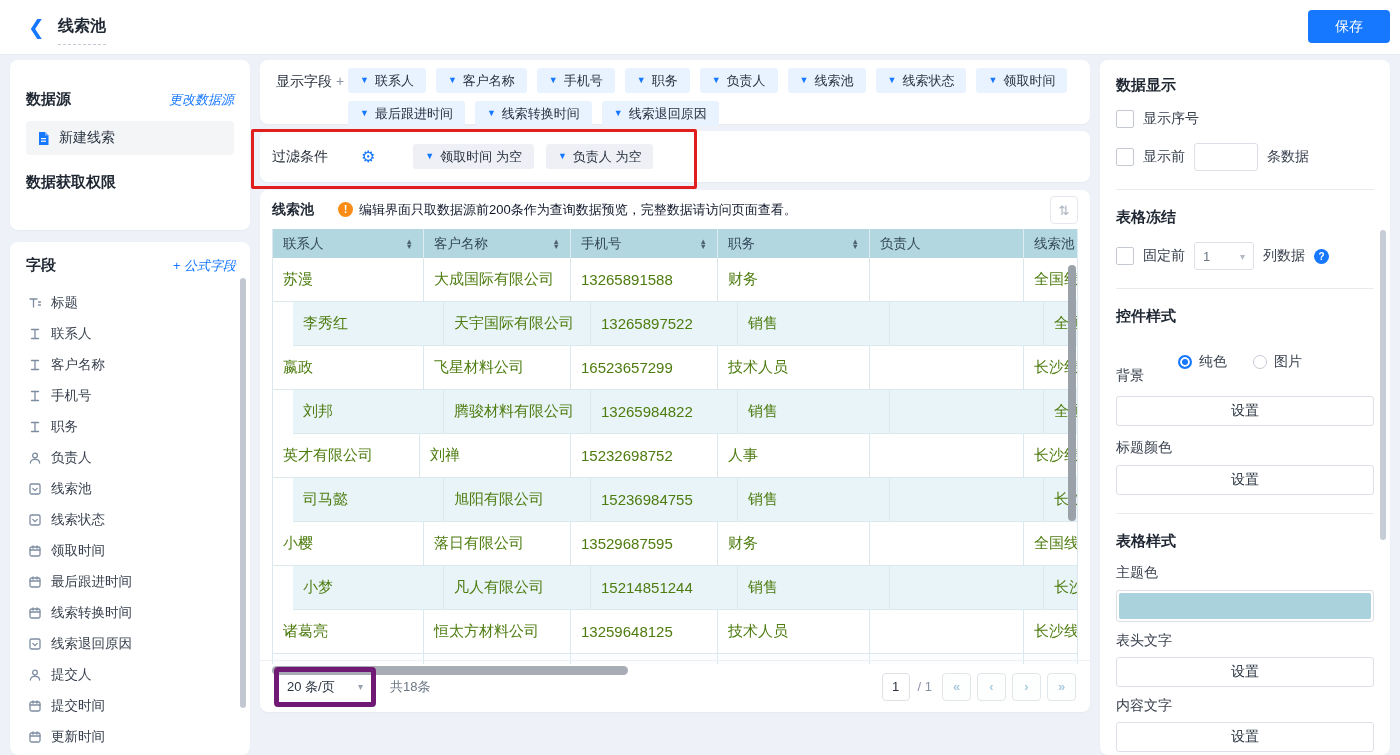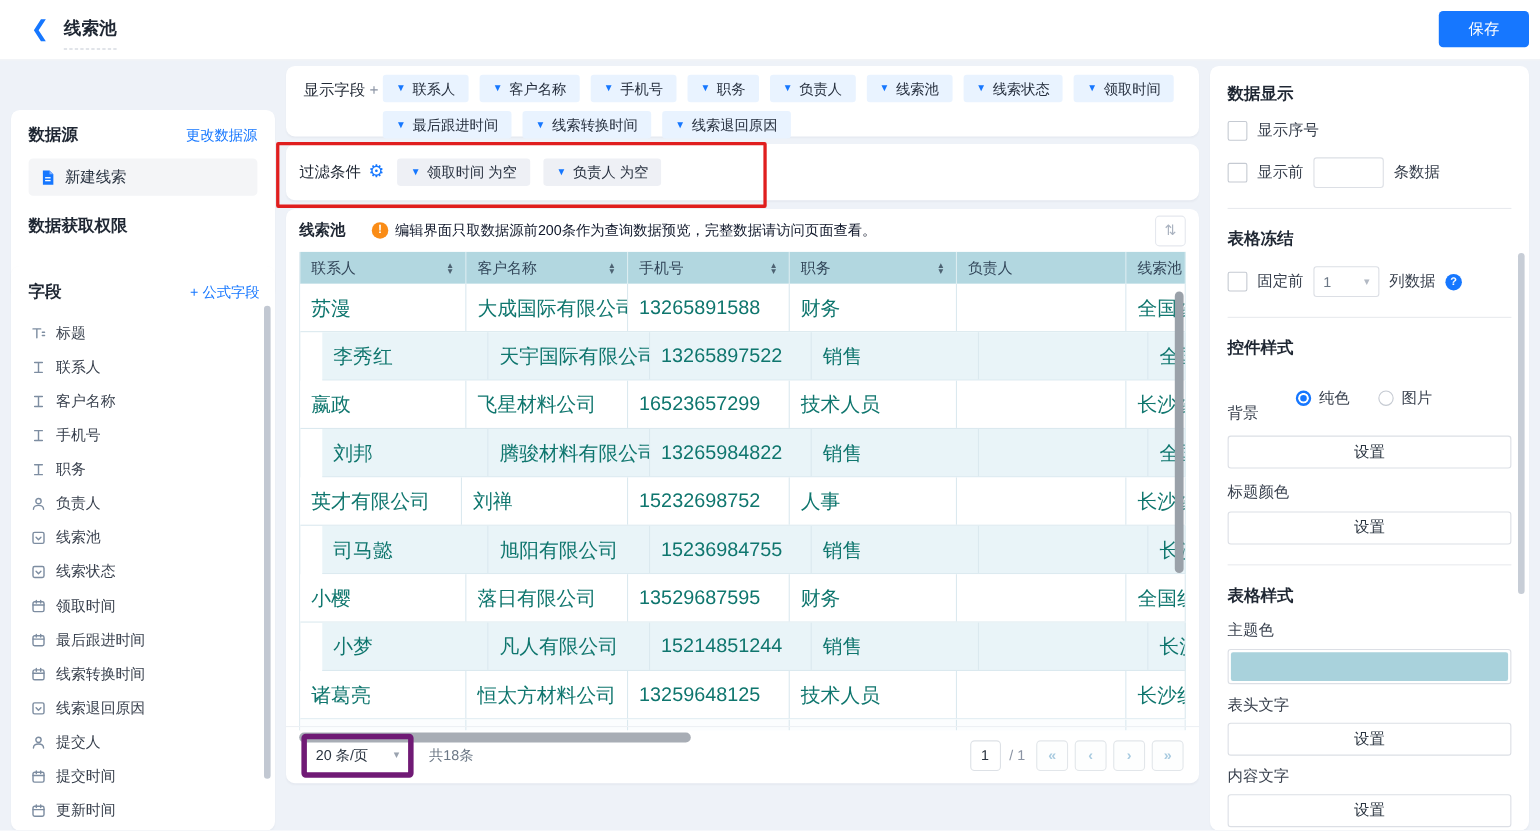--- a/index.html
+++ b/index.html
@@ -6,62 +6,62 @@
   .stage{position:relative;width:1400px;height:755px;background:#eef2f8;overflow:hidden;
          font-family:"Liberation Sans","DejaVu Sans",sans-serif;color:#1f2733;}
   
   .topbar{position:absolute;left:0;top:0;width:1400px;height:55px;background:#fff;border-bottom:1px solid #e9edf2;box-sizing:border-box;}
   .back{position:absolute;left:28px;top:14px;font-size:20px;font-weight:bold;color:#1677ff;cursor:pointer;line-height:26px;}
   .page-title{position:absolute;left:58px;top:16px;font-size:16px;font-weight:bold;color:#1f2733;border-bottom:1px dashed #c3cad4;padding-bottom:7px;}
   .save-btn{position:absolute;right:10px;top:10px;width:82px;height:33px;background:#1677ff;color:#fff;border:none;border-radius:4px;font-size:14px;cursor:pointer;font-family:inherit;}
   
   .card{position:absolute;background:#fff;border-radius:8px;box-sizing:border-box;box-shadow:0 1px 2px rgba(31,35,41,.04);}
   
-  .card-ds{left:10px;top:60px;width:240px;height:170px;padding:13px 16px;margin-top:40px;}
+  .card-ds{left:10px;top:60px;width:240px;height:170px;padding:30px 16px;}
   .sec-head{display:flex;justify-content:space-between;align-items:baseline;}
   .sec-title{font-size:15px;font-weight:bold;color:#1f2733;}
-  .blue-link{font-size:13px;color:#1677ff;cursor:pointer;text-decoration:none;}
+  .blue-link{font-size:13px;color:#1677ff;cursor:pointer;text-decoration:none;font-style:italic;}
   .ds-item{margin-top:12px;height:34px;background:#f4f5f7;border-radius:4px;display:flex;align-items:center;gap:8px;padding:0 10px;font-size:14px;color:#2a3442;}
   .perm-title{margin-top:18px;font-size:15px;font-weight:bold;}
   .perm-btn{margin-top:12px;width:100%;height:34px;background:#1677ff;color:#fff;border:none;border-radius:4px;font-size:14px;cursor:pointer;font-family:inherit;}
   .card-fields{left:10px;top:242px;width:240px;height:513px;padding:14px 14px 0 16px;overflow:hidden;}
   .fields-list{margin-top:12px;}
   .field-item{height:31px;display:flex;align-items:center;gap:9px;font-size:13.5px;color:#39414e;cursor:pointer;padding-left:2px;}
   .field-item svg{flex:0 0 auto;}
   .vscroll{position:absolute;border-radius:3px;}
   
   .card-display{left:260px;top:60px;width:830px;height:64px;padding:8px 12px;display:flex;}
   .df-label{flex:0 0 76px;padding-top:5px;font-size:14px;color:#1f2733;text-align:center;}
   .df-plus{color:#8a93a3;margin-left:4px;cursor:pointer;}
   .chips-wrap{flex:1;max-width:748px;display:flex;flex-wrap:wrap;gap:8px 10px;align-content:flex-start;}
   .chip{height:25px;display:flex;align-items:center;padding:0 12px;border-radius:3px;font-size:13px;color:#27303f;cursor:pointer;white-space:nowrap;}
   .chip-blue{background:#e9f3ff;}
   .chip-gray{background:#eef0f5;}
   .caret{font-size:9px;color:#1677ff;margin-right:6px;line-height:1;}
-  .card-filter{left:260px;top:131px;width:830px;height:51px;padding:0 12px;display:flex;align-items:center;}
+  .card-filter{left:260px;top:131px;width:830px;height:51px;padding:0 12px;display:flex;align-items:center;gap:26px;}
   .filter-label{font-size:14px;color:#1f2733;}
   .gear{color:#1677ff;font-size:16px;margin:0 12px 0 7px;cursor:pointer;line-height:1;}
   .filter-chips{display:flex;gap:12px;}
   .annotation-box{position:absolute;left:251px;top:129px;width:440px;height:54px;border:3px solid #e01e1e;border-radius:2px;pointer-events:none;z-index:40;}
   
   .card-table{left:260px;top:190px;width:830px;height:522px;padding:0;overflow:hidden;}
   .tbl-title-row{height:33px;display:flex;align-items:center;gap:10px;padding:6px 12px 0 12px;box-sizing:border-box;position:relative;}
   .tbl-title{font-size:14px;font-weight:bold;color:#1f2733;}
   .warn{display:flex;align-items:center;gap:6px;margin-left:14px;}
   .warn-ico{width:15px;height:15px;border-radius:50%;background:#fa8c16;color:#fff;font-size:11px;font-weight:bold;display:flex;align-items:center;justify-content:center;line-height:1;}
   .warn-text{font-size:13px;color:#0f172a;}
   .sort-order-btn{position:absolute;right:12px;top:6px;width:26px;height:26px;border:1px solid #e5e8ee;border-radius:4px;background:#fff;color:#aab3c0;font-size:13px;display:flex;align-items:center;justify-content:center;cursor:pointer;}
   .grid{margin:6px 12px 0 12px;position:relative;border-left:1px solid #dbe9ef;}
   .thead{display:flex;height:29px;background:#b2d7e0;}
   .th{display:flex;align-items:center;justify-content:space-between;padding:0 10px;font-size:13.5px;color:#33475a;box-sizing:border-box;border-right:1px solid rgba(255,255,255,.55);overflow:hidden;white-space:nowrap;cursor:pointer;}
   .sortcarets{display:flex;flex-direction:column;line-height:5px;font-size:7.5px;color:#4d6272;margin-left:4px;}
   .tr{display:flex;height:43px;border-bottom:1px solid #dbe9ef;background:#fff;}
   .tr.alt{background:#e9f4f8;margin-left:20px;}
   .tr.partial{height:10px;overflow:hidden;border-bottom:none;background:#fbfdfe;}
-  .td{display:flex;align-items:center;padding:0 10px;font-size:18px;color:#0f766e;box-sizing:border-box;border-right:1px solid #dbe9ef;overflow:hidden;white-space:nowrap;}
+  .td{display:flex;align-items:center;padding:0 10px;font-size:15px;color:#4d7c0f;box-sizing:border-box;border-right:1px solid #dbe9ef;overflow:hidden;white-space:nowrap;}
   .c1{width:151px;}.c2{width:147px;}.c3{width:147px;}.c4{width:152px;}.c5{width:154px;}.c6{flex:1;}
   .tbl-vscroll{position:absolute;right:2px;top:36px;width:8px;height:256px;background:#9aa1a9;border-radius:4px;cursor:grab;}
   .hscroll-track{margin:2px 12px 0 12px;height:10px;position:relative;}
   .hscroll-thumb{position:absolute;left:0;top:0;width:356px;height:9px;background:#a8adb5;border-radius:5px;cursor:grab;}
   .pag-row{position:absolute;left:0;right:0;bottom:0;height:52px;border-top:1px solid #edf0f4;display:flex;align-items:center;padding:0 14px;box-sizing:border-box;}
   .psize{width:76px;height:30px;border:5px solid #701a75;border-radius:4px;display:flex;align-items:center;justify-content:space-between;padding:0 8px;font-size:13px;color:#2a3440;cursor:pointer;box-sizing:content-box;}
   .psize .chev{color:#9aa3af;font-size:10px;}
   .ptotal{margin-left:14px;font-size:13px;color:#6b7785;}
   .pag-right{margin-left:auto;display:flex;align-items:center;gap:6px;}
   .pnum{width:26px;height:26px;border:1px solid #dde1e6;border-radius:4px;display:flex;align-items:center;justify-content:center;font-size:13px;color:#2a3440;background:#fff;}

